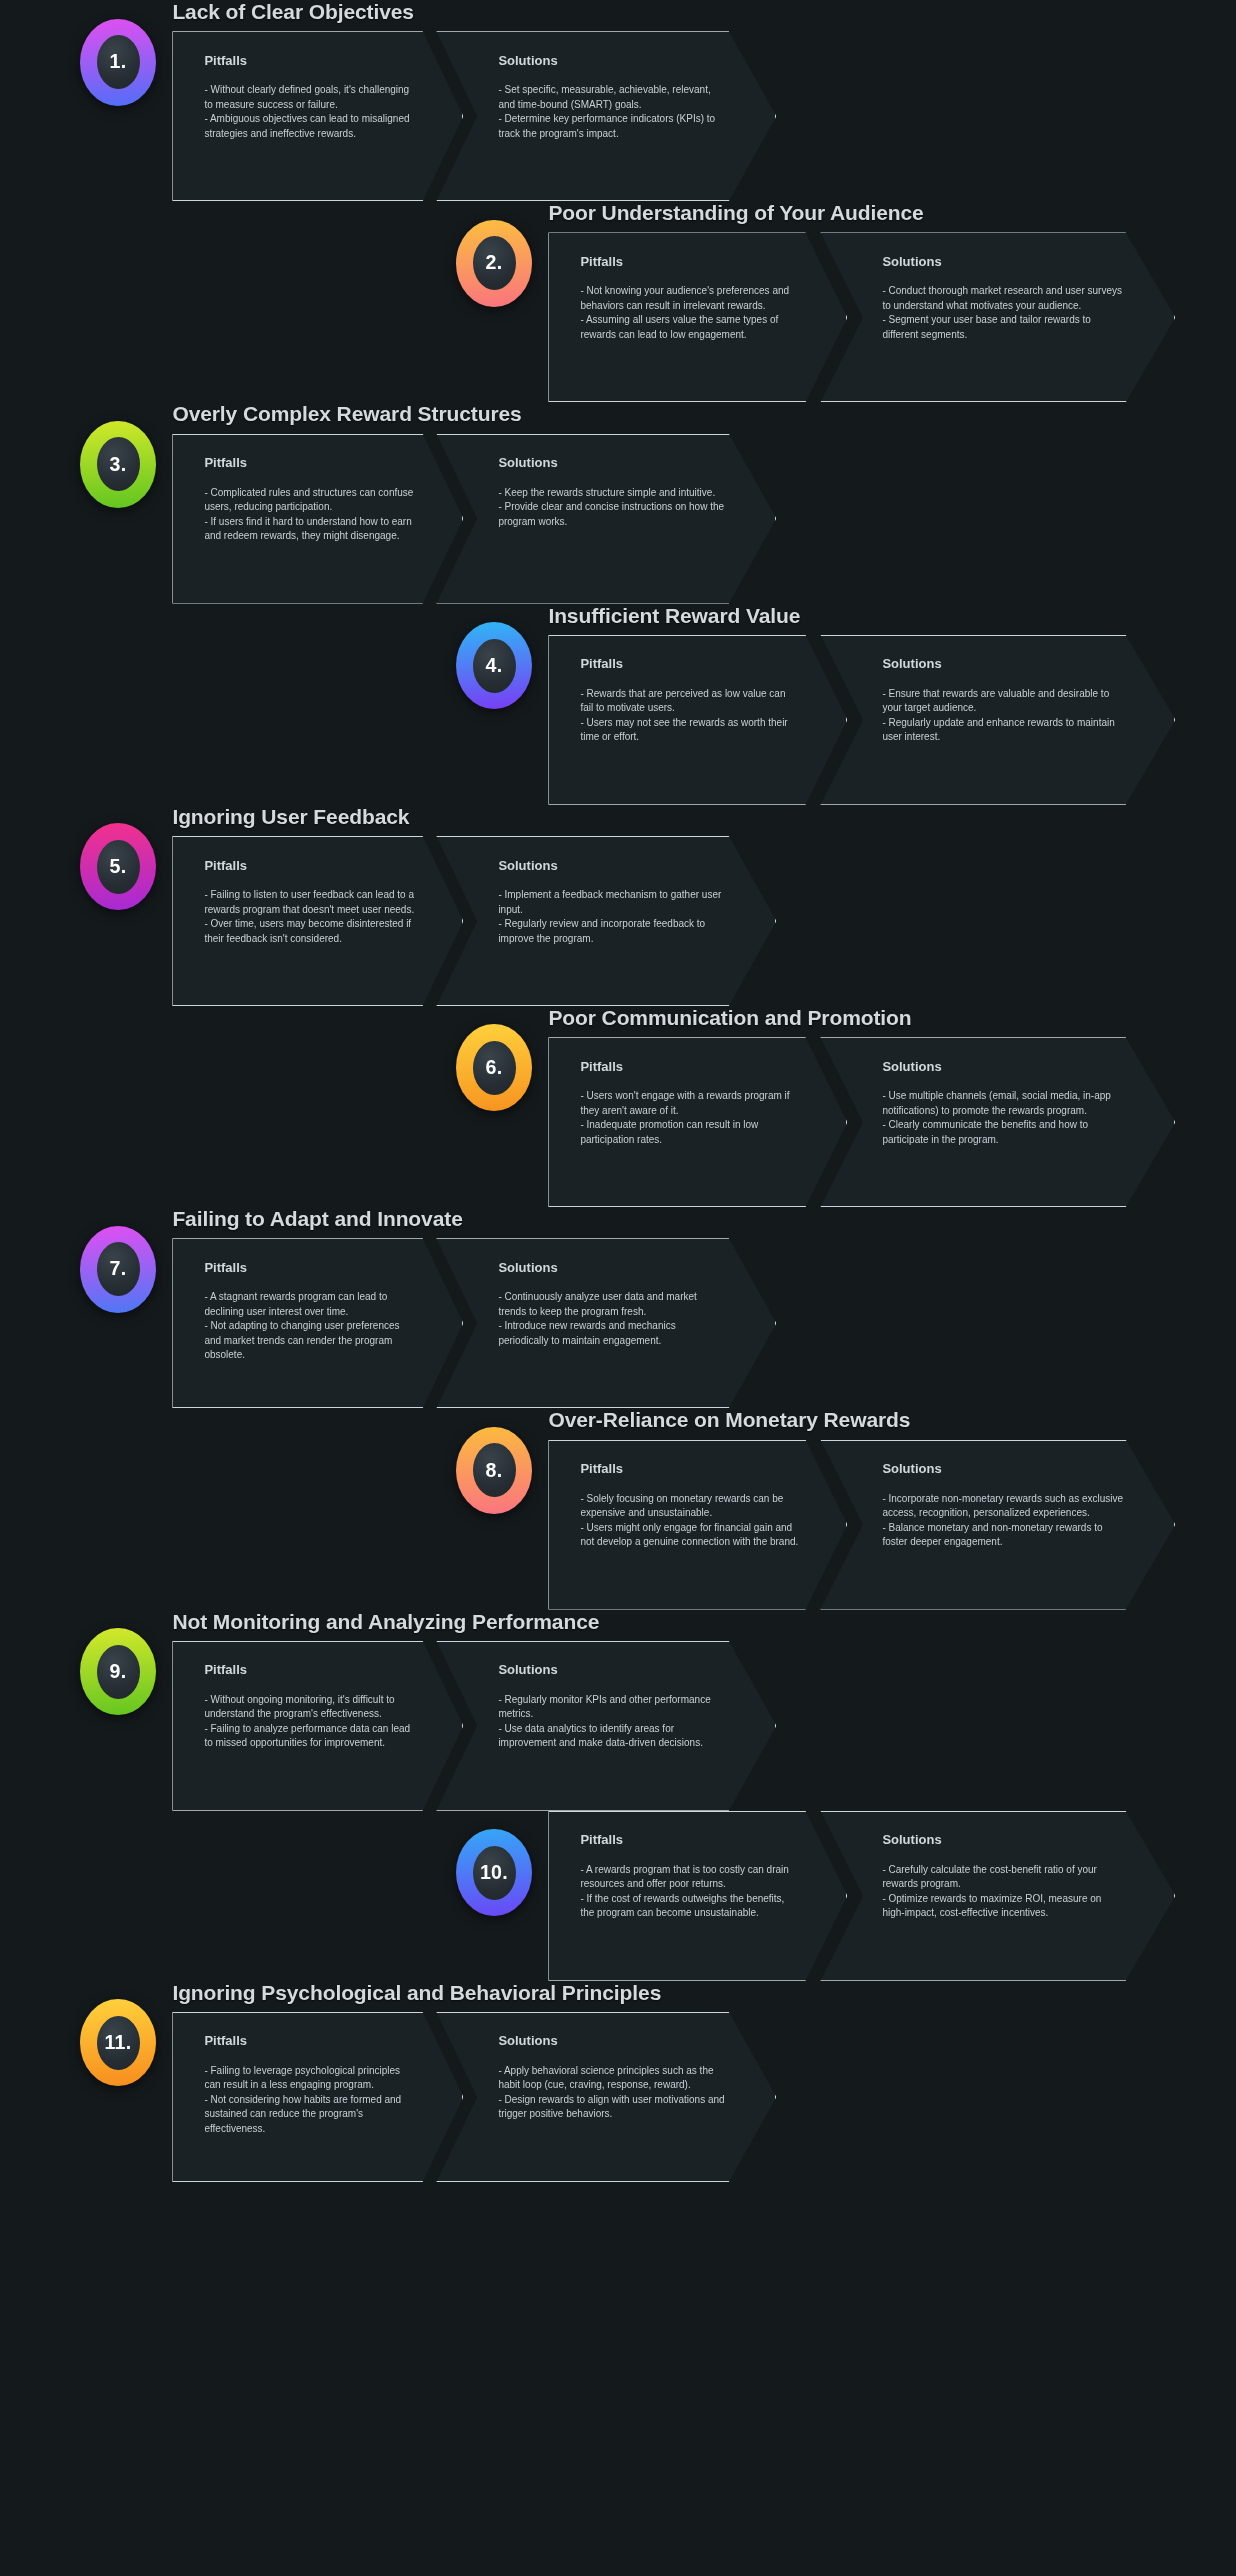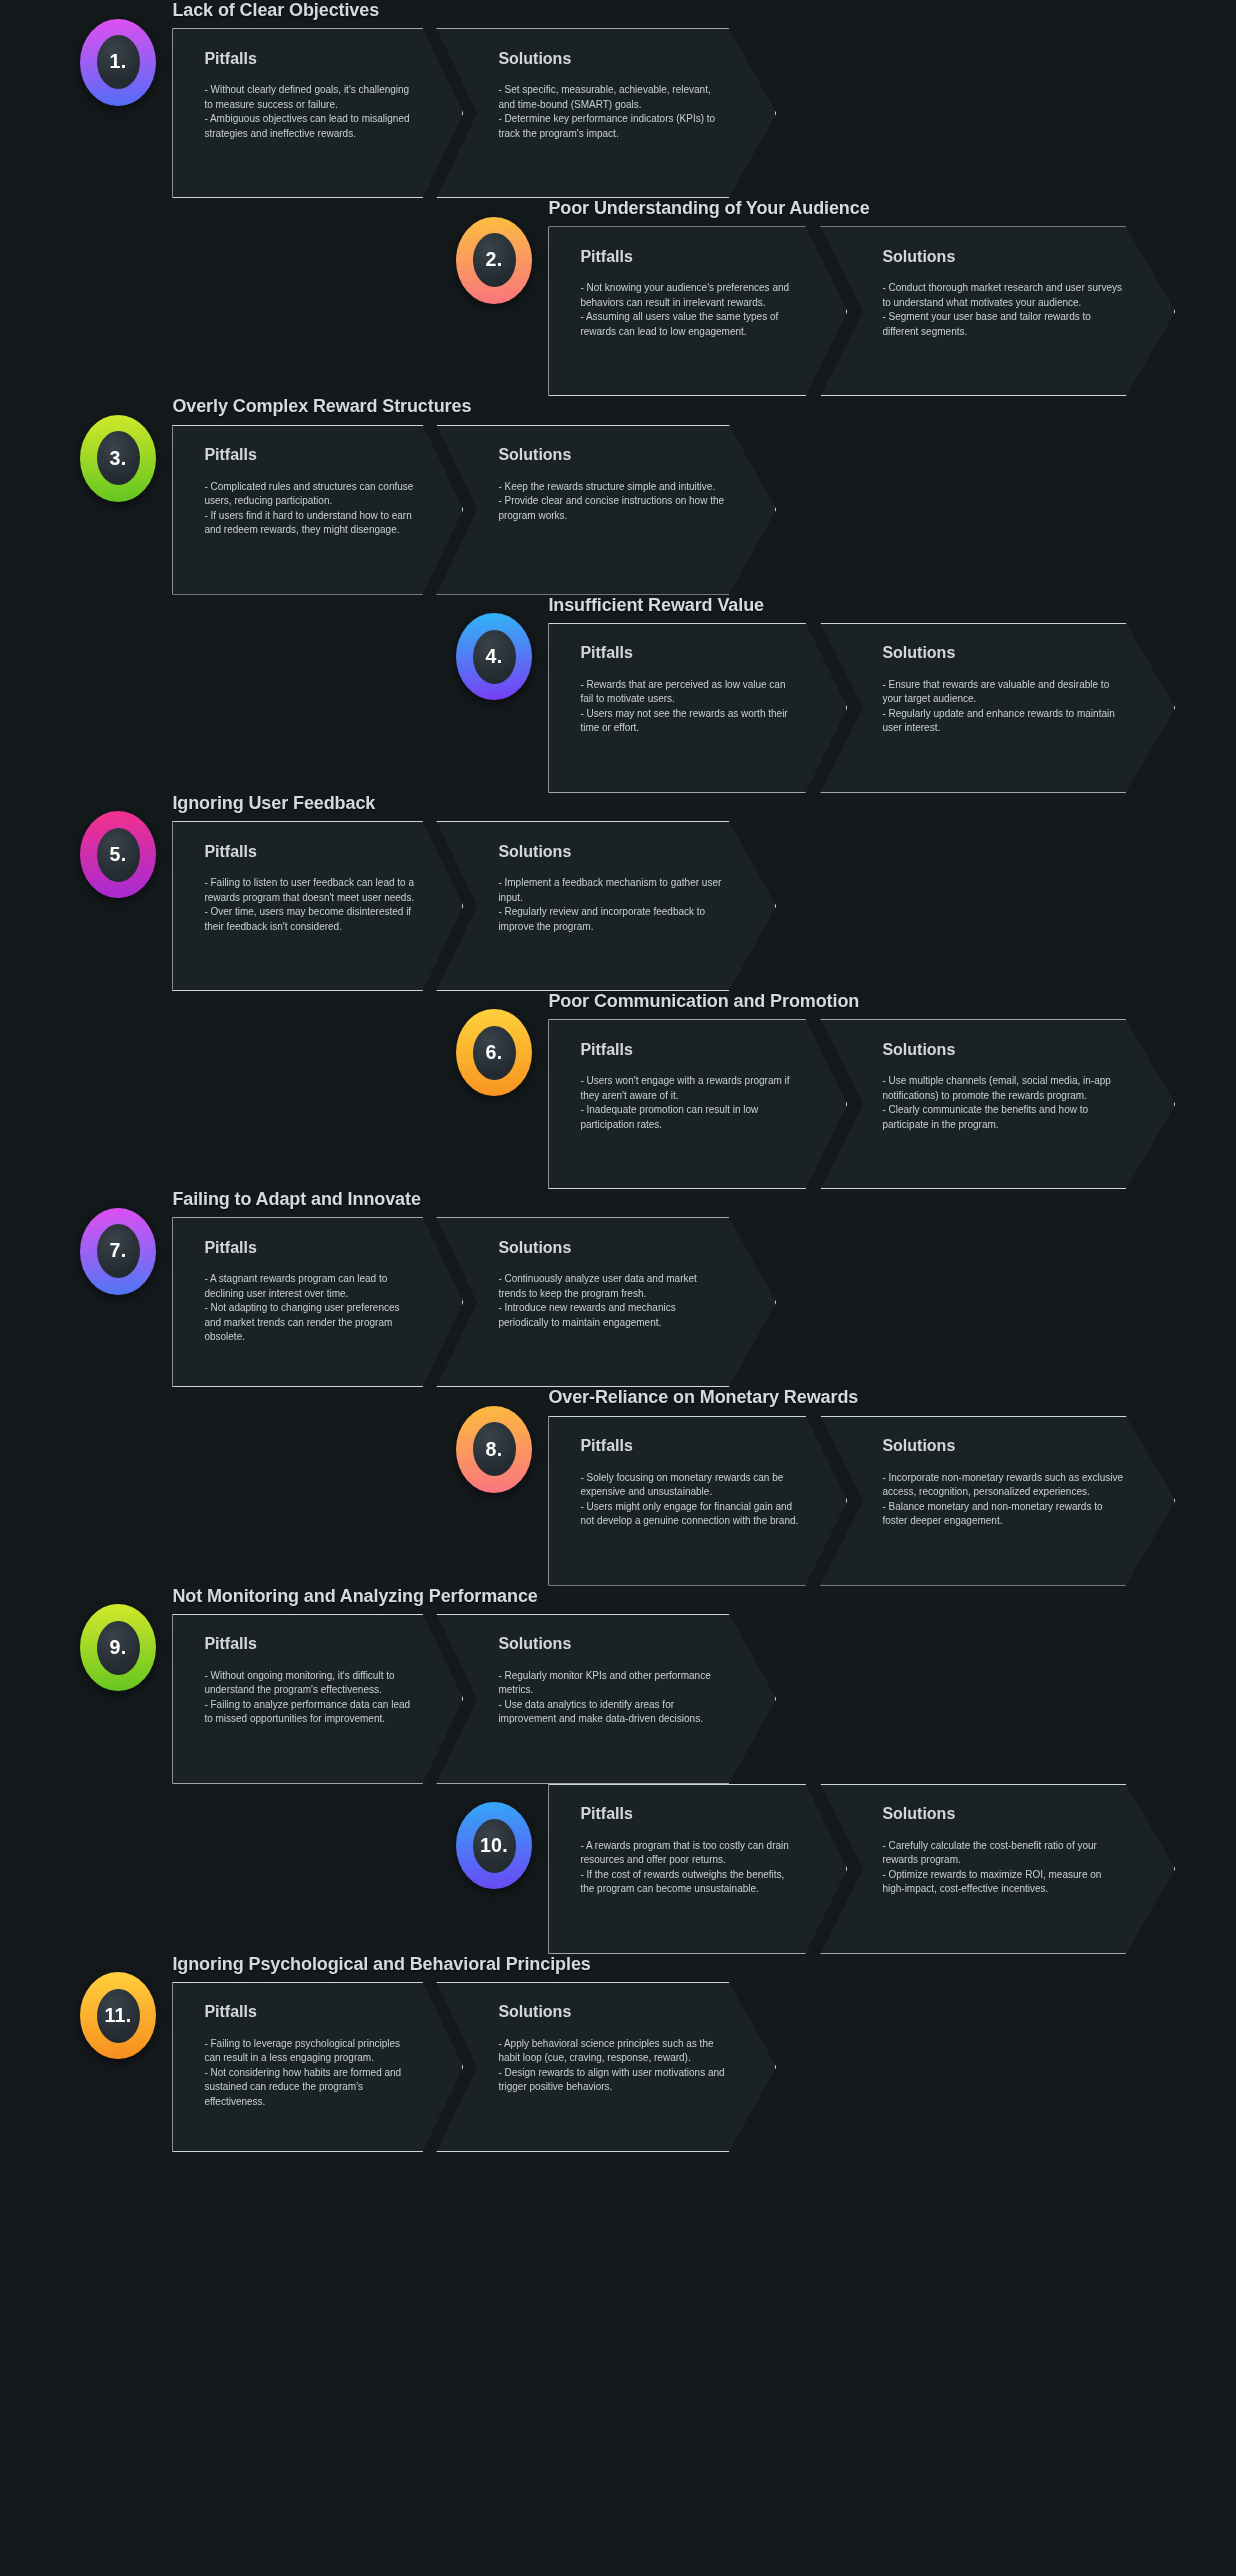--- a/index.html
+++ b/index.html
@@ -76,21 +76,21 @@
     line-height: 1;
   }
 
   
   .content {
     flex: 1 1 auto;
     padding-left: 13.4px;
   }
 
   .step-title {
-    font-size: 18px;
+    font-size: 21px;
     font-weight: bold;
     color: #d5dade;
     letter-spacing: -0.1px;
     margin: 0 0 7.2px 0;
     text-shadow: 0 1px 1.5px rgba(0,0,0,0.6);
     white-space: nowrap;
   }
 
   .panels {
     display: flex;
@@ -117,21 +117,21 @@
   
   .card.solutions {
     clip-path: polygon(0 0, 86% 0, 100% 50%, 86% 100%, 0 100%, 12% 50%);
     width: 340px;
     padding-left: 61px;
     padding-right: 49px;
     margin-left: -27px;
   }
 
   .card-head {
-    font-size: 16px;
+    font-size: 13px;
     font-weight: bold;
     color: #d2d8dc;
     margin-bottom: 15.5px;
   }
 
   .card-body {
     font-size: 10px;
     line-height: 1.45;
     color: #c9d0d5;
     white-space: pre-line;

